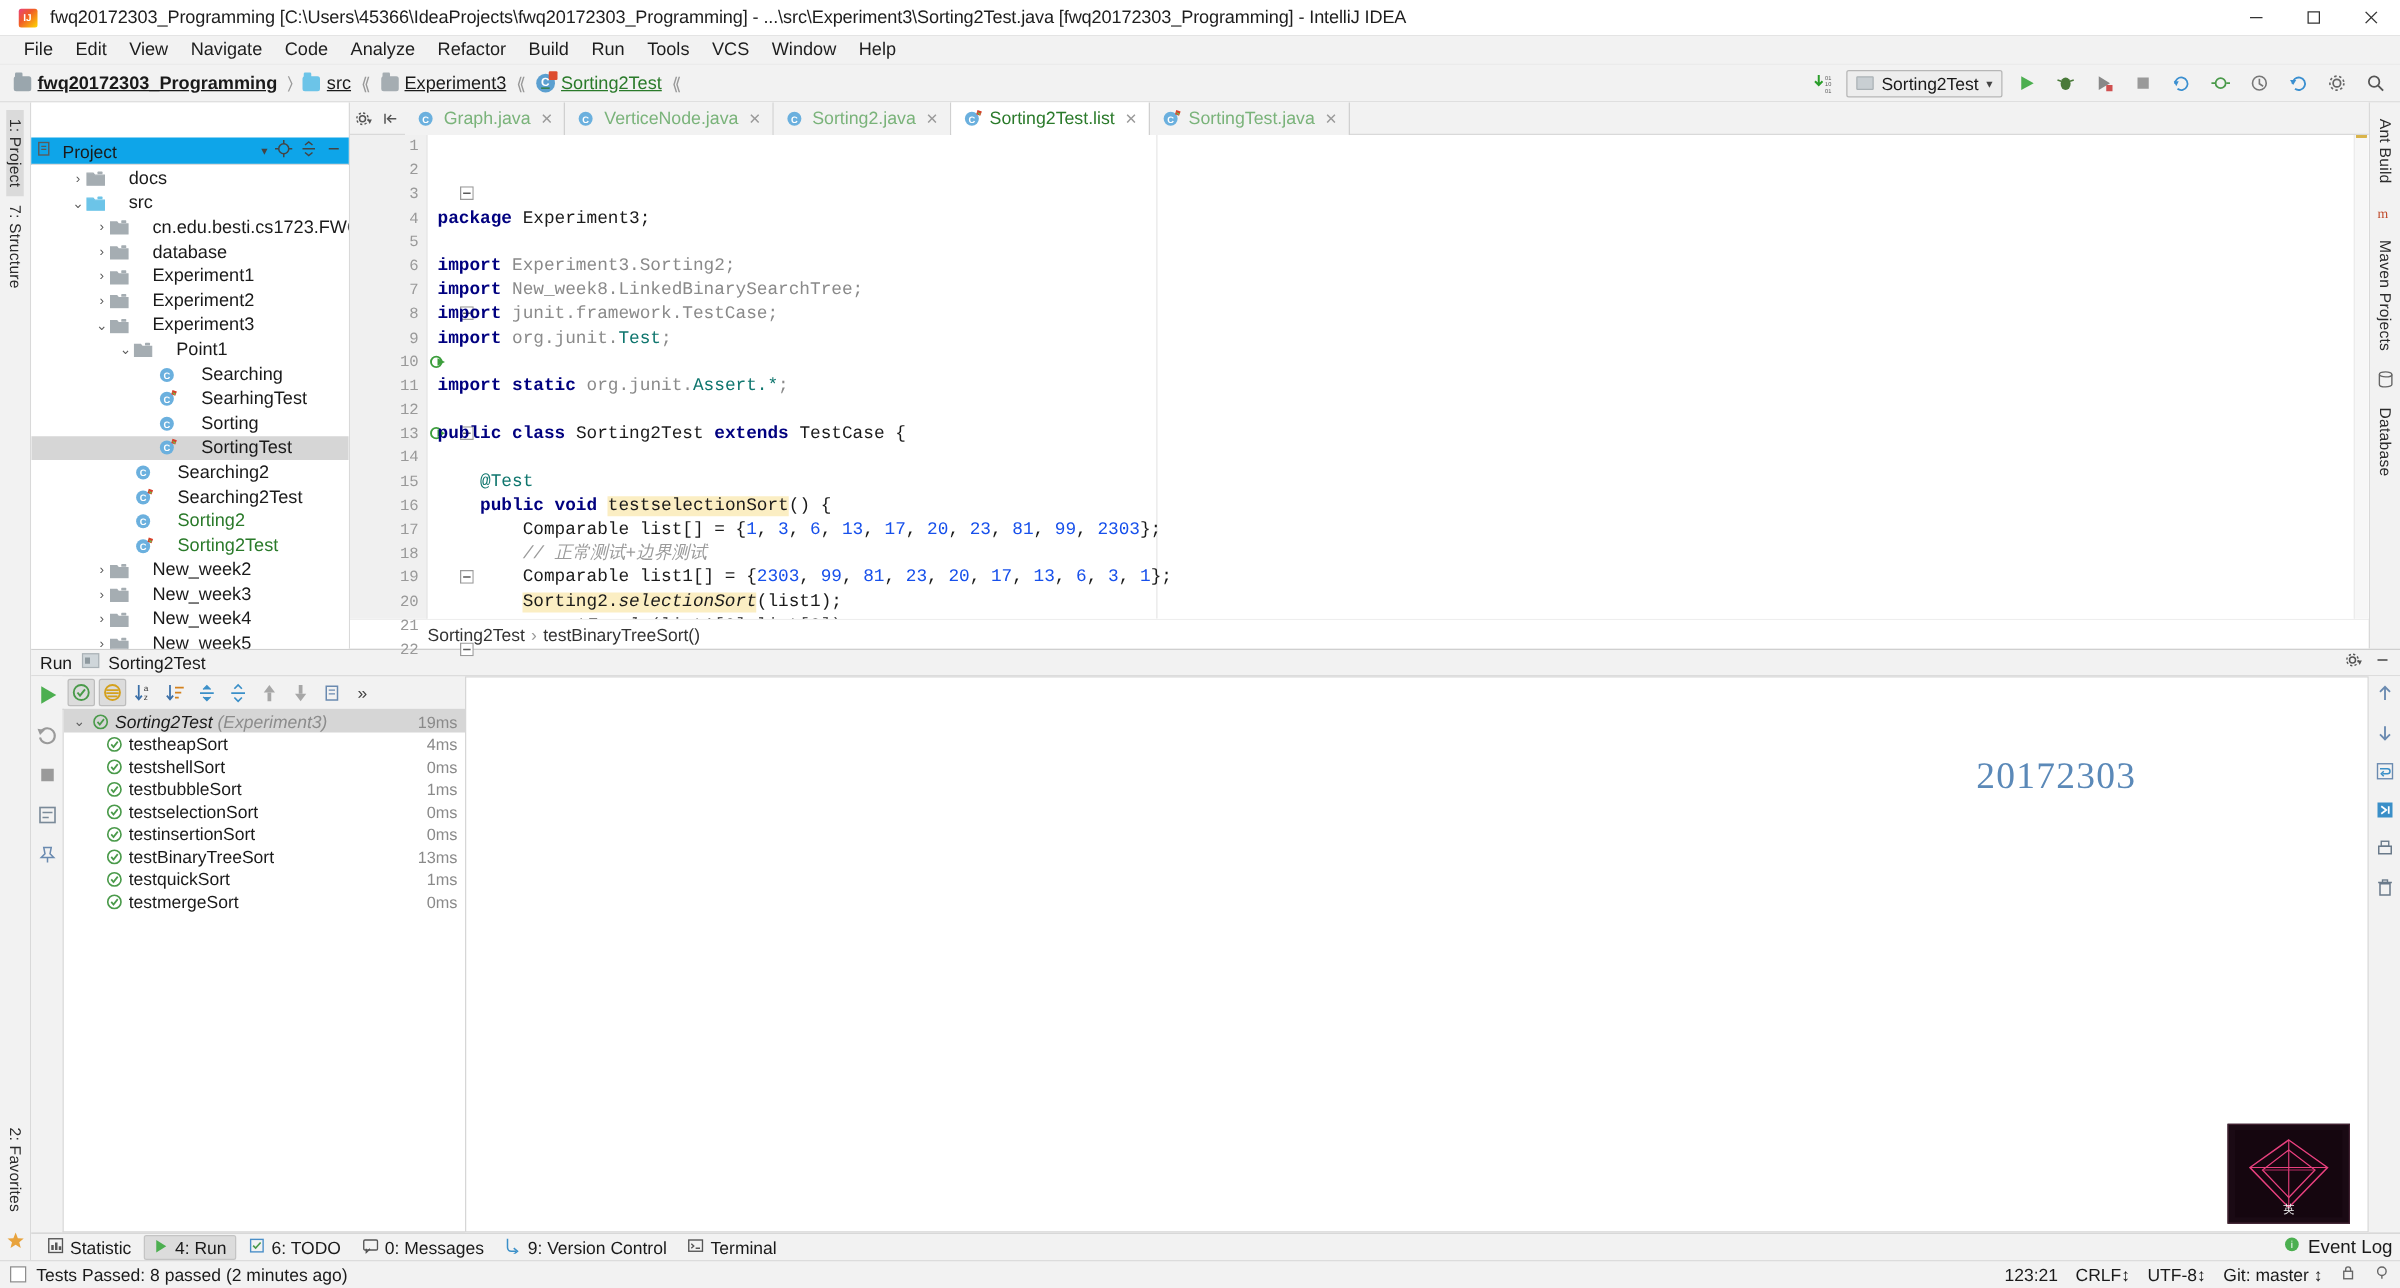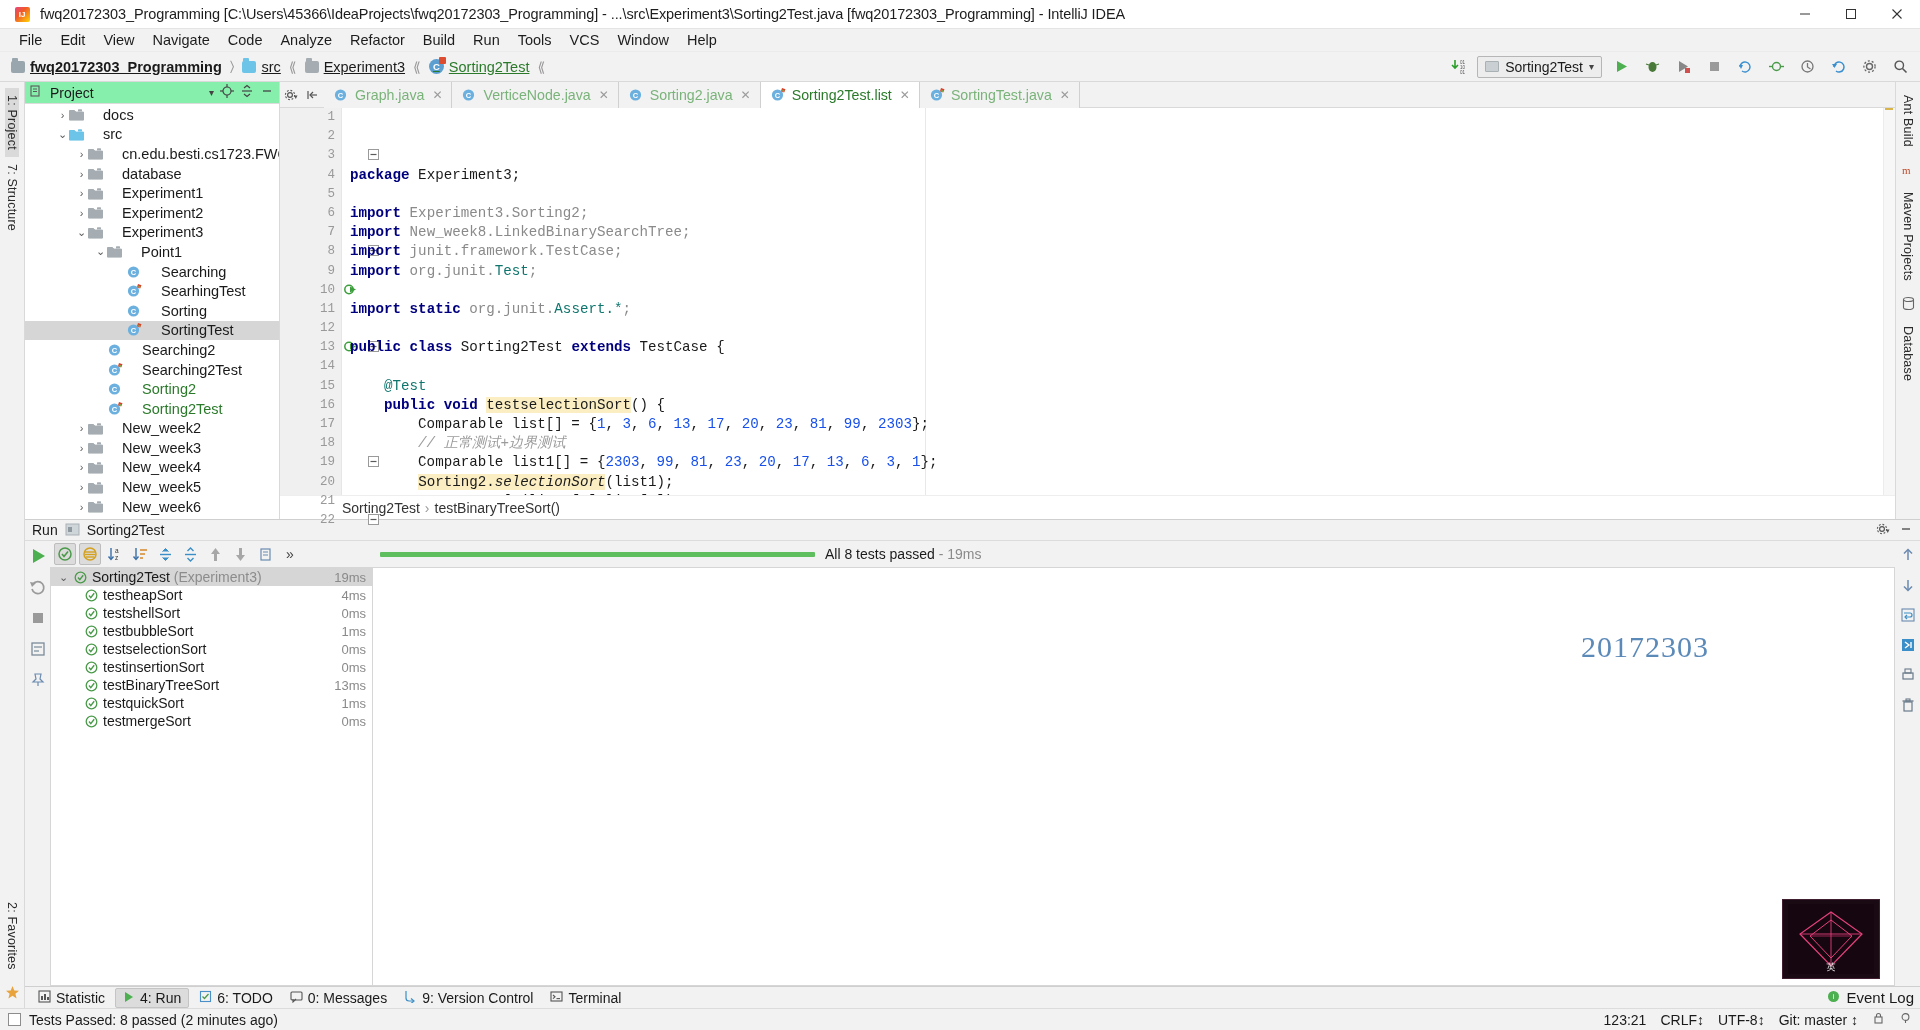--- a/index.html
+++ b/index.html
@@ -66,22 +66,22 @@
   .rrail{ border-right:none; border-left:1px solid #d9d9d9; }
   .vlabel { writing-mode:vertical-rl; font-size:12.5px; color:#2b2b2b; padding:7px 0; white-space:nowrap; letter-spacing:0.2px;}
   .vlabel.sel{ background:#dadada; }
   .rail-ico{ width:19px;height:19px;margin:6px 0;display:flex;align-items:center;justify-content:center; }
 
   .center-col { flex:1 1 auto; display:flex; flex-direction:column; min-width:0; }
   .upper { display:flex; flex:0 0 437px; min-height:0; }
 
   
   .proj { width:255px; background:#ffffff; display:flex; flex-direction:column; border-right:1px solid #d9d9d9;}
-  .proj-head { height:22px; background:#86efac; display:flex; align-items:center; gap:6px;
-    padding:0 5px; border-bottom:1px solid #dcdcdc; flex:0 0 22px; }
+  .proj-head { height:22px; background:#0ea5e9; display:flex; align-items:center; gap:6px;
+    padding:0 5px; border-bottom:1px solid #dcdcdc; flex:0 0 22px;margin-top:28px; }
   .proj-head .t{ font-size:14px; }
   .proj-head .spacer{flex:1;}
   .tree { flex:1 1 auto; overflow:hidden; padding-top:1px; background:#fff; position:relative;}
   .row { height:19.6px; display:flex; align-items:center; font-size:14.5px; white-space:nowrap; }
   .row.sel { background:#d6d6d6; }
   .arrow { width:13px; text-align:center; color:#5a5a5a; font-size:11px; flex:0 0 13px;}
   .tline { display:flex; align-items:center; gap:19px; }
 
   
   .editor { flex:1 1 auto; display:flex; flex-direction:column; min-width:0; background:#fff;}
@@ -945,21 +945,21 @@
             <div class="testlist" id="testlist-host">
                 <div class="trow sel">
                   <span style="width:0px;flex:0 0 0px"></span>
                   <span class="arrow">⌄</span>
                   <span style="display:flex;margin-right:5px;margin-left:4px">
                     <svg width="13" height="13" viewBox="0 0 13 13">
                       <circle cx="6.5" cy="6.5" r="5.3" fill="none" stroke="#4a9a4a" stroke-width="1.3"></circle>
                       <polyline points="4,6.5 5.8,8.6 9.2,4.3" fill="none" stroke="#4a9a4a" stroke-width="1.4"></polyline>
                     </svg>
                   </span>
-                  <span class="nm" style="font-weight:normal;">Sorting2Test <span class="grey2">(Experiment3)</span></span>
+                  <span class="nm" style="font-weight:normal;font-style:italic;">Sorting2Test <span class="grey2">(Experiment3)</span></span>
                   <span class="ms">19ms</span>
                 </div>
                 <div class="trow">
                   <span style="width:28px;flex:0 0 28px"></span>
                   <span style="display:flex;margin-right:5px;margin-left:0">
                     <svg width="13" height="13" viewBox="0 0 13 13">
                       <circle cx="6.5" cy="6.5" r="5.3" fill="none" stroke="#4a9a4a" stroke-width="1.3"></circle>
                       <polyline points="4,6.5 5.8,8.6 9.2,4.3" fill="none" stroke="#4a9a4a" stroke-width="1.4"></polyline>
                     </svg>
                   </span>
@@ -1040,27 +1040,20 @@
                       <polyline points="4,6.5 5.8,8.6 9.2,4.3" fill="none" stroke="#4a9a4a" stroke-width="1.4"></polyline>
                     </svg>
                   </span>
                   <span class="nm" style="">testmergeSort</span>
                   <span class="ms">0ms</span>
                 </div>
               </div>
           </div>
 
           <div class="console-col">
-            <div class="prog-row">
-              <div class="progbar"></div>
-              <div class="prog-txt">
-                <span>All 8 tests passed</span>
-                <span class="ms">- 19ms</span>
-              </div>
-            </div>
             <div class="console">
               <div class="ln"></div>
               <div class="watermark">20172303</div>
               <div class="logo-box">
                 <svg width="86" height="70" viewBox="0 0 86 70">
                   <rect width="86" height="70" fill="#15060f"></rect>
                   <polygon points="43,8 74,30 43,62 12,30" fill="none" stroke="#e8407e" stroke-width="1.2"></polygon>
                   <polygon points="43,16 64,32 43,54 22,32" fill="none" stroke="#e8407e" stroke-width="1"></polygon>
                   <line x1="12" y1="30" x2="74" y2="30" stroke="#e8407e" stroke-width="0.9"></line>
                   <line x1="43" y1="8" x2="43" y2="62" stroke="#e8407e" stroke-width="0.9"></line>

